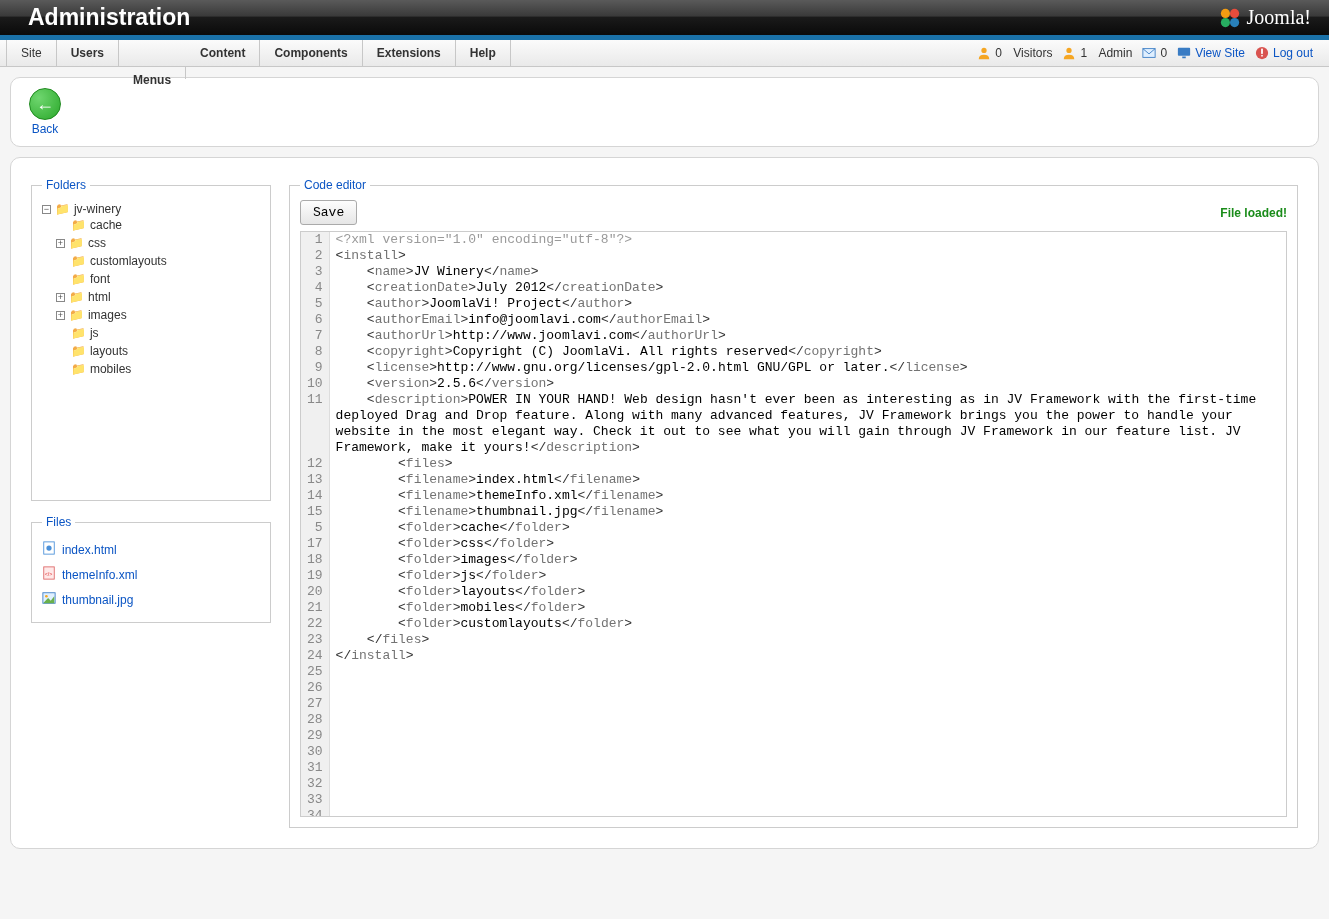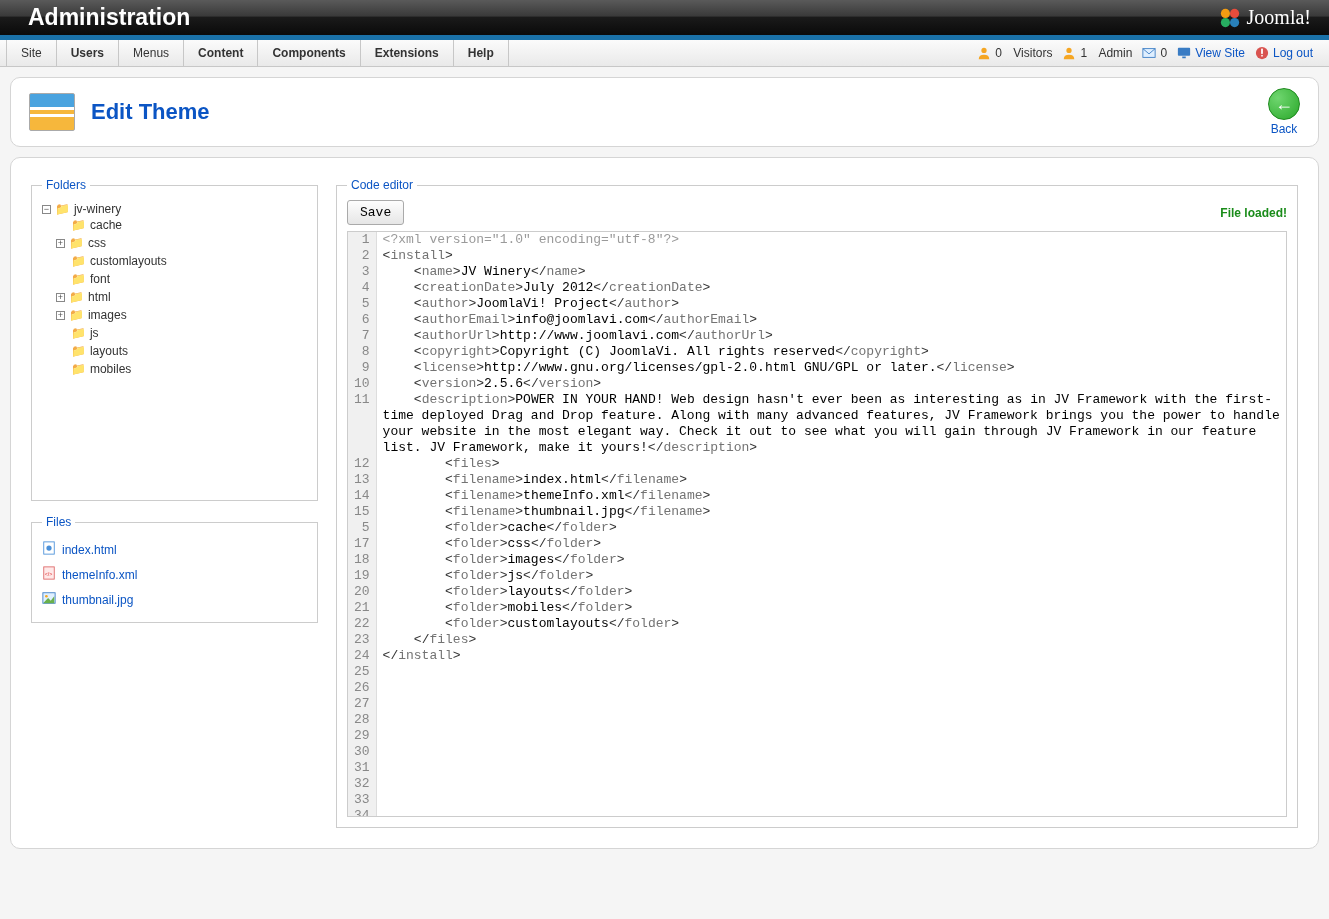--- a/index.html
+++ b/index.html
@@ -72,21 +72,21 @@
 
 .main-wrap {
   margin: 10px;
   background: #fff;
   border: 1px solid #d5d5d5;
   border-radius: 10px;
   padding: 20px;
   display: flex;
   gap: 18px;
 }
-.left-col { width: 287px; display: flex; flex-direction: column; gap: 14px; }
+.left-col { width: 240px; display: flex; flex-direction: column; gap: 14px; }
 
 fieldset.panel {
   border: 1px solid #ccc;
   padding: 8px 10px 10px;
 }
 fieldset.panel legend { color: #0b55c4; padding: 0 4px; font-size: 12px; }
 
 
 .tree ul { list-style: none; padding-left: 14px; }
 .tree > ul { padding-left: 0; }
@@ -155,21 +155,21 @@
         <circle cx="17" cy="17" r="5" fill="#2980b9"></circle>
     </svg>
     <span style="font-family: Georgia, serif;">Joomla!</span>
   </div>
 </div>
 
 <div class="menubar">
   <ul class="menu-left">
       <li style="font-weight: normal; text-align: right;">Site</li>
       <li style="font-weight: bold;">Users</li>
-      <li style="font-weight: normal;">Menus</li>
+      <li style="font-weight: bold; margin-top: 27px;">Menus</li>
       <li style="font-weight: bold;">Content</li>
       <li style="font-weight: bold;">Components</li>
       <li style="font-weight: bold;">Extensions</li>
       <li style="font-weight: bold;">Help</li>
     </ul>
   <div class="menu-right">
     <span class="item">
       <svg class="ico" viewBox="0 0 16 16">
           <circle cx="8" cy="5" r="3" fill="#f5a623"></circle>
           <path d="M2 15 Q2 10 8 10 Q14 10 14 15 Z" fill="#f5a623"></path>
@@ -202,24 +202,20 @@
           <circle cx="8" cy="8" r="7" fill="#d9534f"></circle>
           <rect x="7" y="3" width="2" height="6" fill="#fff"></rect>
           <circle cx="8" cy="11" r="1" fill="#fff"></circle>
         </svg>
       <span>Log out</span>
     </span>
   </div>
 </div>
 
 <div class="page-panel">
-  <div class="page-title-left">
-    <div class="icon-block"></div>
-    <h2>Edit Theme</h2>
-  </div>
   <div class="back-btn">
     <div class="back-circle">←</div>
     <div>Back</div>
   </div>
 </div>
 
 <div class="main-wrap">
   <div class="left-col">
     <fieldset class="panel">
       <legend>Folders</legend>

